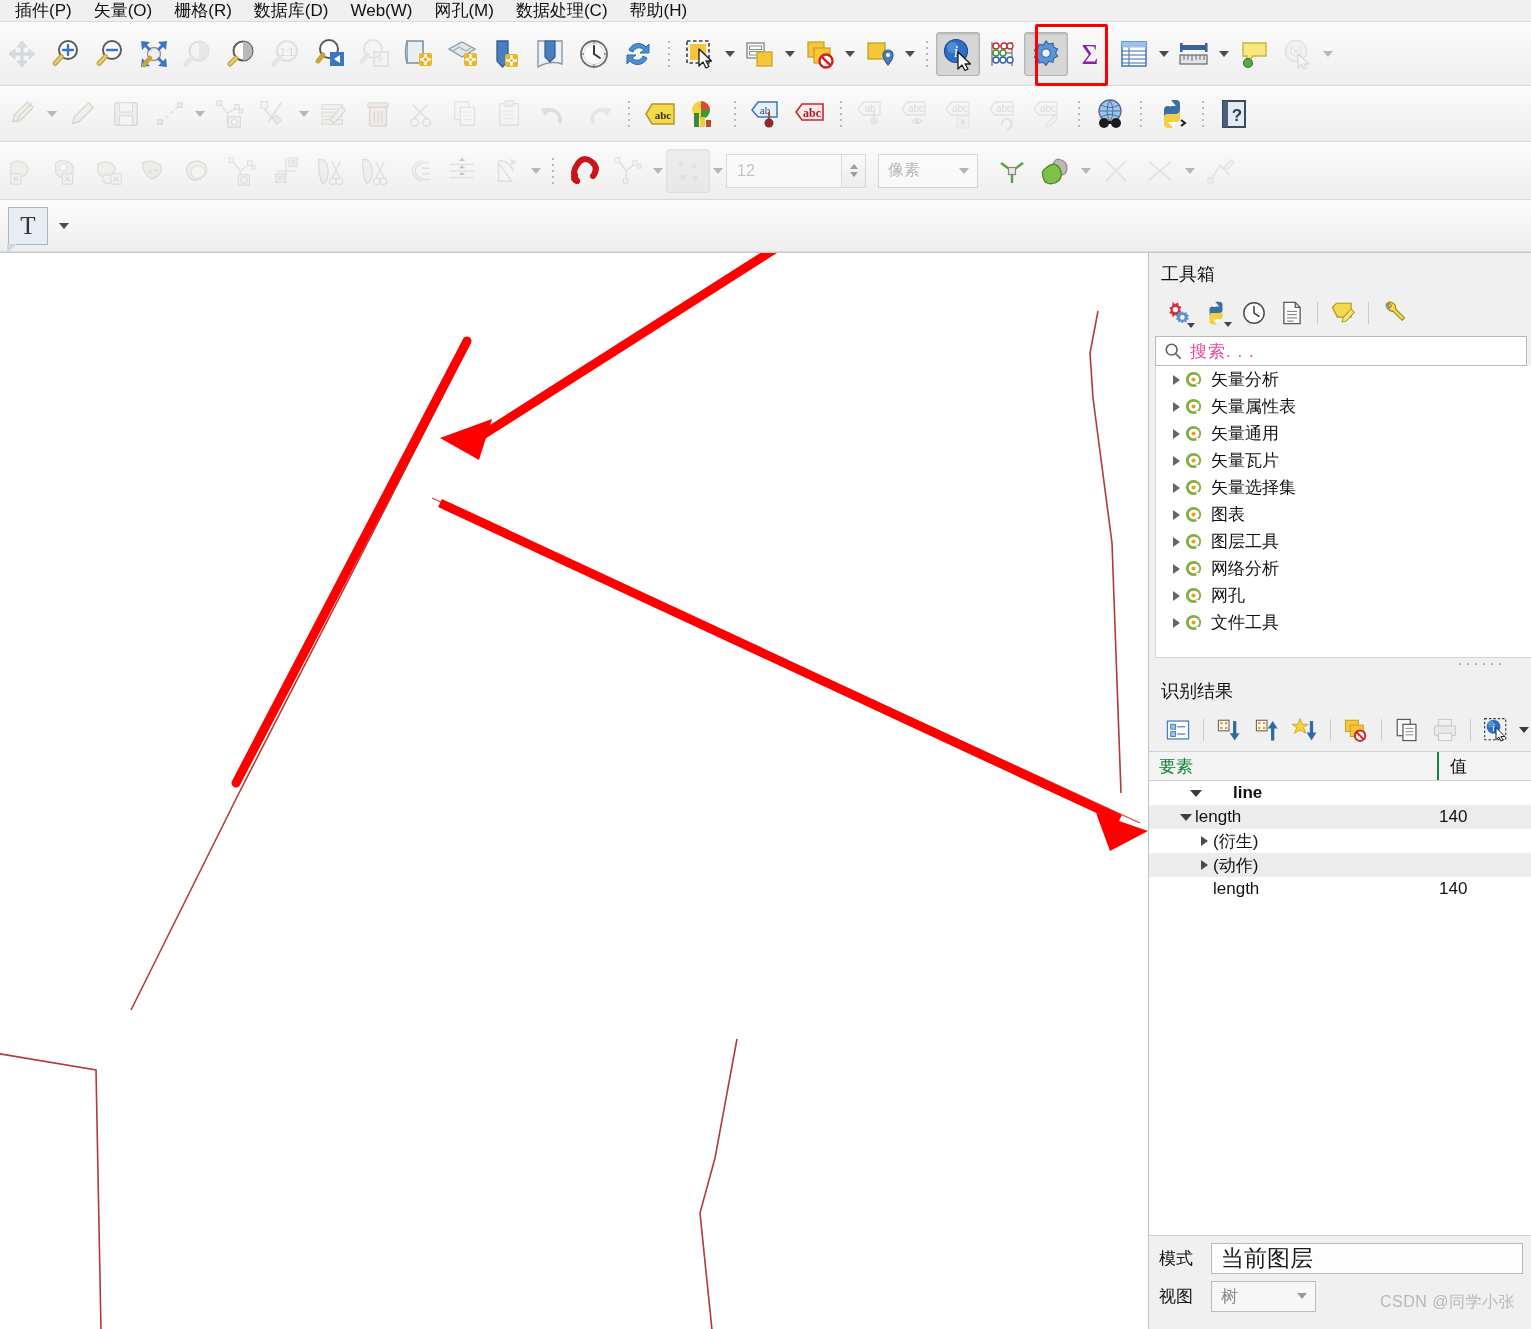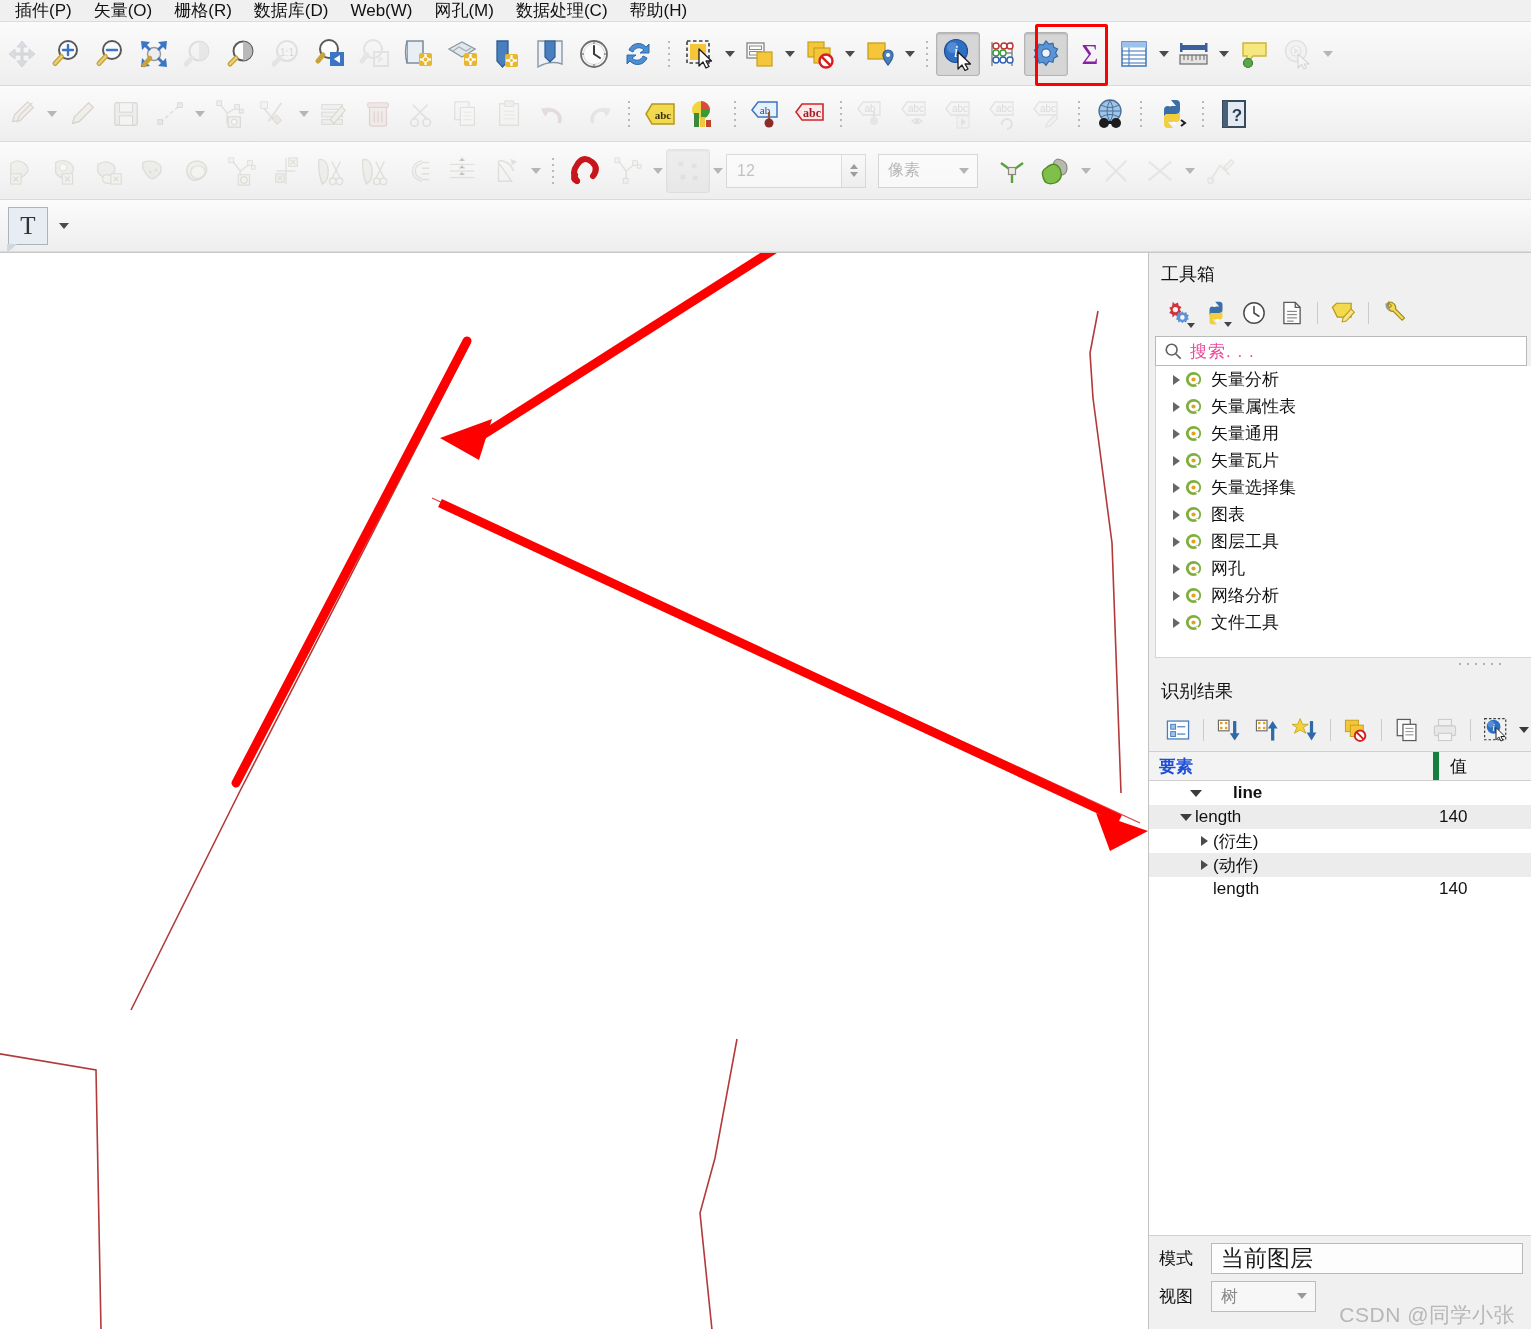--- a/index.html
+++ b/index.html
@@ -262,23 +262,22 @@
 
   
   .ir-head {
     display: flex; height: 30px;
     background: #f3f3f3;
     border-top: 1px solid #cfcfcf;
     border-bottom: 1px solid #cfcfcf;
   }
   .ir-head .c1 {
     width: 290px; padding-left: 10px; line-height: 29px;
-    font-size: 17px; color: #1d4ed8;
-    border-right: 6px solid #15803d;
-    font-weight: bold;
+    font-size: 17px; color: #15803d;
+    border-right: 2px solid #15803d;
   }
   .ir-head .c2 {
     flex: 1; padding-left: 11px; line-height: 29px;
     font-size: 17px; color: #111;
   }
   .ir-body {
     background: #fff;
     height: 455px;
     border-bottom: 1px solid #d0d0d0;
     overflow: hidden;
@@ -345,22 +344,22 @@
   }
   .form-row .fcombo .ca {
     position: absolute; right: 8px; top: 50%;
     margin-top: -3px; width: 0; height: 0;
     border-left: 5px solid transparent;
     border-right: 5px solid transparent;
     border-top: 6px solid #9a9a9a;
   }
   .watermark {
     position: absolute;
-    right: 16px; bottom: 0;
-    font-size: 21px; color: #b7b7b7;
+    right: 16px; bottom: 16px;
+    font-size: 16px; color: #b7b7b7;
     letter-spacing: .5px;
     white-space: nowrap;
   }
 </style>
 </head>
 <body>
 
 <div id="app">
 
   <div class="menubar">
@@ -1317,32 +1316,32 @@
       </div>
       <div class="tbx-row">
         <span class="arrow-r"></span>
         <span class="qicon">
           <svg width="19" height="19" viewBox="0 0 20 20">
               <circle cx="10" cy="10" r="8" fill="#7fae3c"></circle>
             <path d="M10 5 a5 5 0 1 0 3.6 8.4 l2.6 2.6 l-1.6 1.6 l-2.6 -2.6 A5 5 0 0 0 10 5 z" fill="#fff"></path>
             <circle cx="10" cy="10" r="2.2" fill="#e8a020"></circle>
             </svg>
         </span>
-        <span class="tbx-label">网孔</span>
+        <span class="tbx-label">网络分析</span>
       </div>
       <div class="tbx-row">
         <span class="arrow-r"></span>
         <span class="qicon">
           <svg width="19" height="19" viewBox="0 0 20 20">
               <circle cx="10" cy="10" r="8" fill="#7fae3c"></circle>
             <path d="M10 5 a5 5 0 1 0 3.6 8.4 l2.6 2.6 l-1.6 1.6 l-2.6 -2.6 A5 5 0 0 0 10 5 z" fill="#fff"></path>
             <circle cx="10" cy="10" r="2.2" fill="#e8a020"></circle>
             </svg>
         </span>
-        <span class="tbx-label">网络分析</span>
+        <span class="tbx-label">网孔</span>
       </div>
       <div class="tbx-row">
         <span class="arrow-r"></span>
         <span class="qicon">
           <svg width="19" height="19" viewBox="0 0 20 20">
               <circle cx="10" cy="10" r="8" fill="#7fae3c"></circle>
             <path d="M10 5 a5 5 0 1 0 3.6 8.4 l2.6 2.6 l-1.6 1.6 l-2.6 -2.6 A5 5 0 0 0 10 5 z" fill="#fff"></path>
             <circle cx="10" cy="10" r="2.2" fill="#e8a020"></circle>
             </svg>
         </span>

